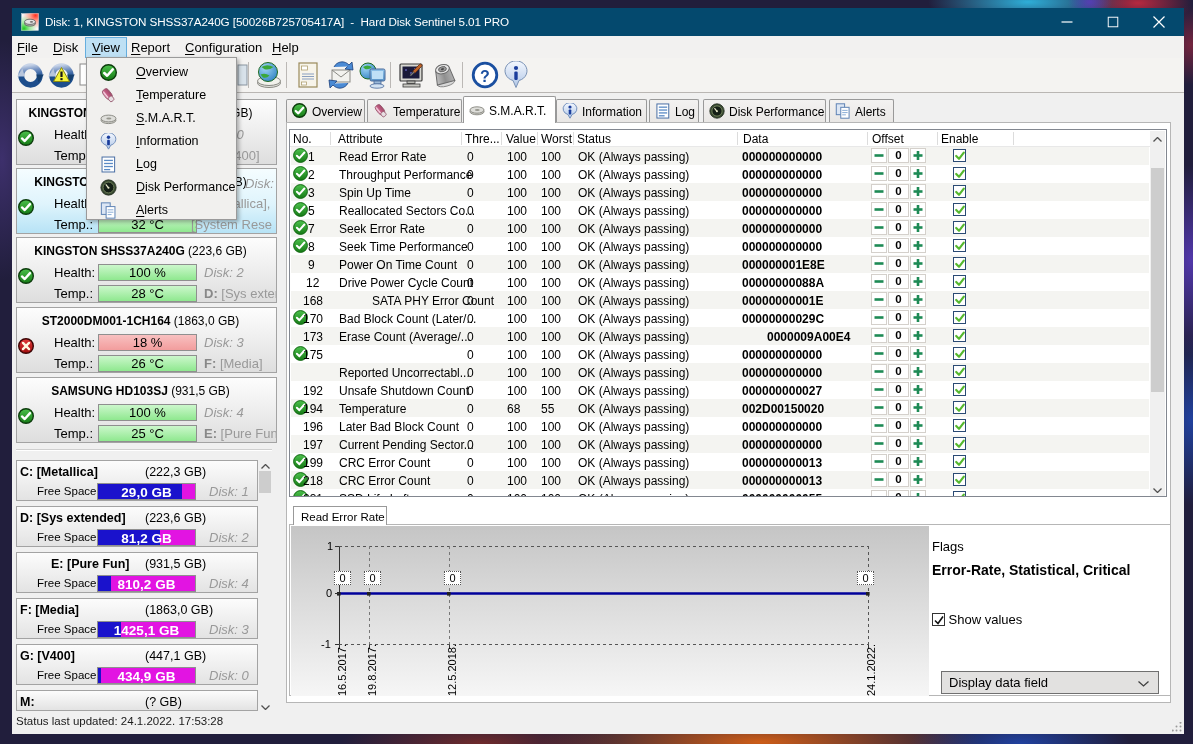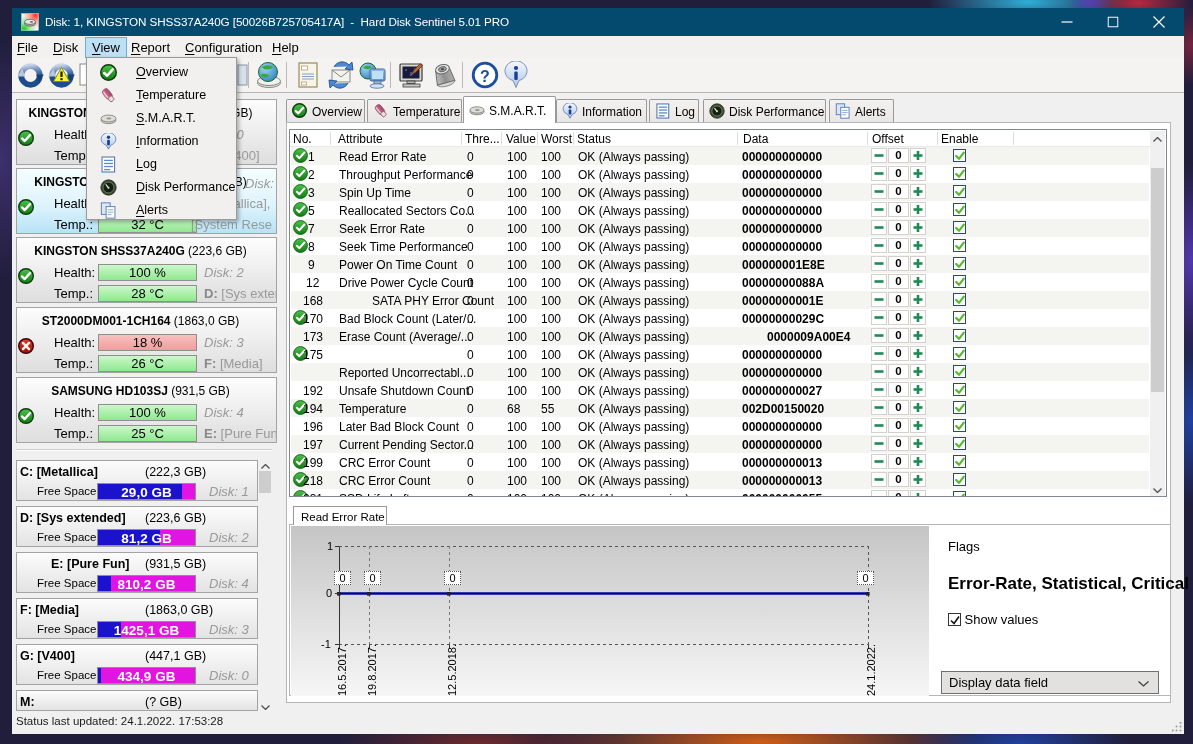--- a/index.html
+++ b/index.html
@@ -53,21 +53,21 @@
 .tdata { font-weight:bold; }
 .offbtn { position:absolute; top:1px; width:16px; height:15px; border:1px solid #d4d0cb; background:#fff; }
 .offval { position:absolute; top:1px; width:21px; height:15px; border:1px solid #d4d0cb; background:#fff; text-align:center; font-weight:bold; font-size:11.5px; line-height:13px; }
 .cbx { position:absolute; top:2px; width:13px; height:13px; border:1px solid #2a4a74; background:#fff; }
 #gtab { position:absolute; left:281px; top:498px; width:94px; height:19px; background:#fff; border:1px solid #999; border-bottom:none; font-size:12px; z-index:4; white-space:nowrap; }
 #gbox { position:absolute; left:277px; top:516px; width:882px; height:172px; background:#fff; border:1px solid #b6b6b6; z-index:3; }
 #gchart { position:absolute; left:1px; top:1px; width:638px; height:170px; background:linear-gradient(180deg,#c5c5c5 0%,#d9d9d9 40%,#f6f6f6 100%); }
 .glabel { position:absolute; font-size:11px; color:#000; }
 .vdate { position:absolute; font-size:11px; color:#000; transform:rotate(-90deg); transform-origin:0 0; white-space:nowrap; }
 .zbox { position:absolute; width:17px; height:14px; background:#fff; border:1px dotted #555; font-size:11px; text-align:center; line-height:12px; }
-#flags { position:absolute; left:658px; top:14px; font-size:13px; white-space:nowrap; }
+#flags { position:absolute; left:642px; top:14px; font-size:13px; white-space:nowrap; }
 #combo { position:absolute; left:651px; top:146px; width:218px; height:23px; background:#e2e1e0; border:1px solid #707070; font-size:13px; line-height:21px; padding-left:7px; }
 #statusbar { position:absolute; left:0; top:703px; width:100%; height:23px; background:#f0f0f0; font-size:11.5px; color:#1a1a1a; }
 #dropmenu { position:absolute; left:74px; top:49px; width:151px; height:163px; background:#f1f0ee; border:1px solid #9a9a9a; box-shadow:2px 2px 4px rgba(0,0,0,.3); z-index:60; font-size:13px; }
 .ditem { position:absolute; left:1px; width:149px; height:23px; white-space:nowrap; }
 .ditem .dtext { position:absolute; left:48px; top:4px; font-size:12.5px; }
 .ditem .dico { position:absolute; left:12px; top:3px; }
 u { text-underline-offset:2px; }
 </style></head><body>
 <svg id="bg" width="1193" height="744">
 <defs>
@@ -1133,21 +1133,21 @@
         <div class="zbox" style="left:73px; top:45px;">0</div>
         <div class="zbox" style="left:153px; top:45px;">0</div>
         <div class="zbox" style="left:566px; top:45px;">0</div>
         <span class="vdate" style="left:45px; top:170px;">16.5.2017.</span>
         <span class="vdate" style="left:75px; top:170px;">19.8.2017.</span>
         <span class="vdate" style="left:155px; top:170px;">12.5.2018.</span>
         <span class="vdate" style="left:574px; top:170px;">24.1.2022.</span>
       </div>
       <div id="flags">
 <div>Flags</div>
-<div style="font-weight:bold; margin-top:20px; font-size:17px;">Error-Rate, Statistical, Critical</div>
+<div style="font-weight:bold; margin-top:8px; font-size:14px;">Error-Rate, Statistical, Critical</div>
 <div style="position:absolute; left:0; top:73px;">
 <span style="display:inline-block; width:13px; height:13px; border:1px solid #333; background:#fff; position:relative; vertical-align:-2px;">
 <svg width="14" height="14" viewBox="0 0 14 14" style="position:absolute;left:-1px;top:-1px;">
               <path d="M 3 7.5 L 6 10.5 L 11 3.5" fill="none" stroke="#111" stroke-width="1.6"></path>
             </svg>
 </span>&nbsp;Show values</div>
 </div>
       <div id="combo">Display data field
 <svg width="11" height="6" viewBox="0 0 11 6" style="position:absolute;right:9px;top:9px;">
           <path d="M0.5 0.5 L5.5 5 L10.5 0.5" fill="none" stroke="#404040" stroke-width="1.3"></path>

